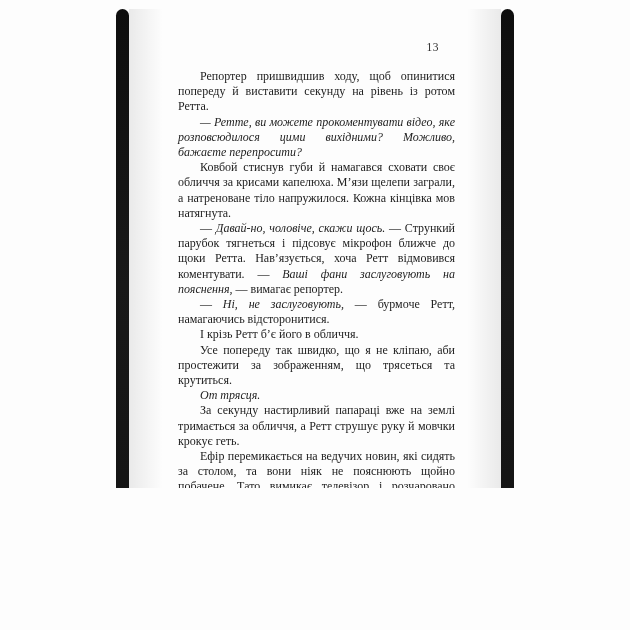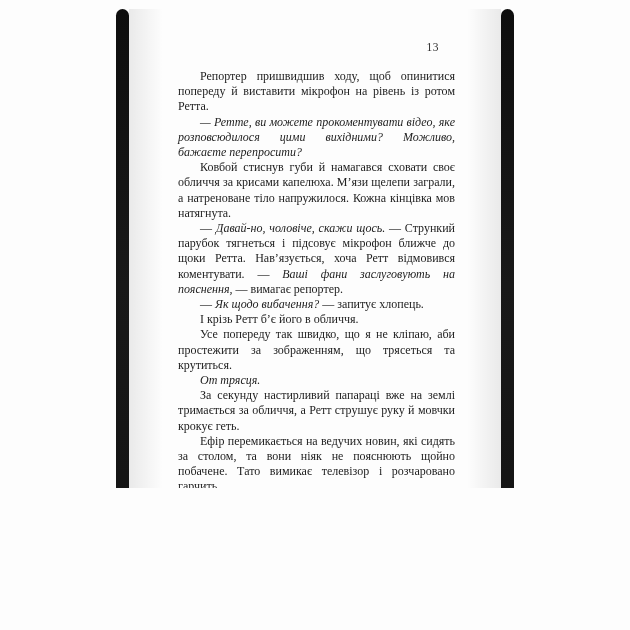--- a/index.html
+++ b/index.html
@@ -82,25 +82,25 @@
 </style>
 </head>
 <body>
 
 <div class="scene">
   <div class="cover-edge left"></div>
   <div class="cover-edge right"></div>
   <div class="page">
     <div class="page-number">13</div>
     <div class="text-block">
-        <p><span>Репортер пришвидшив ходу, щоб опинитися попереду й виставити мікрофон на рівень із ротом Ретта.</span></p>
+        <p><span>Репортер пришвидшив ходу, щоб опинитися попереду й виставити секунду на рівень із ротом Ретта.</span></p>
         <p><em>— Ретте, ви можете прокоментувати відео, яке розповсюдилося цими вихідними? Можливо, бажаєте перепросити?</em></p>
         <p><span>Ковбой стиснув губи й намагався сховати своє обличчя за крисами капелюха. М’язи щелепи заграли, а натреноване тіло напружилося. Кожна кінцівка мов натягнута.</span></p>
         <p><span>— </span><em>Давай-но, чоловіче, скажи щось.</em><span> — Стрункий парубок тягнеться і підсовує мікрофон ближче до щоки Ретта. Нав’язується, хоча Ретт відмовився коментувати. — </span><em>Ваші фани заслуговують на пояснення,</em><span> — вимагає репортер.</span></p>
-        <p><span>— </span><em>Як щодо вибачення?</em><span> — запитує хлопець.</span></p>
+        <p><span>— </span><em>Ні, не заслуговують,</em><span> — бурмоче Ретт, намагаючись відсторонитися.</span></p>
         <p><span>І крізь Ретт б’є його в обличчя.</span></p>
         <p><span>Усе попереду так швидко, що я не кліпаю, аби простежити за зображенням, що трясеться та крутиться.</span></p>
         <p><em>От трясця.</em></p>
         <p><span>За секунду настирливий папараці вже на землі тримається за обличчя, а Ретт струшує руку й мовчки крокує геть.</span></p>
         <p><span>Ефір перемикається на ведучих новин, які сидять за столом, та вони ніяк не пояснюють щойно побачене. Тато вимикає телевізор і розчаровано гарчить.</span></p>
       </div>
   </div>
   <div class="page-shade left"></div>
   <div class="page-shade right"></div>
 </div>

